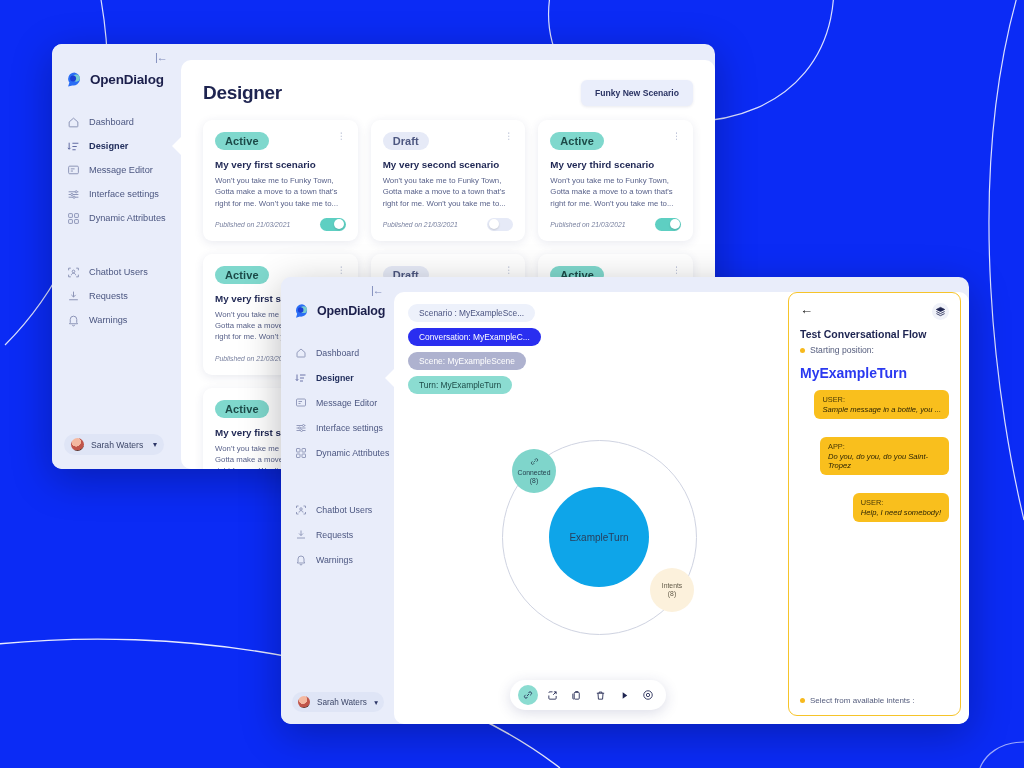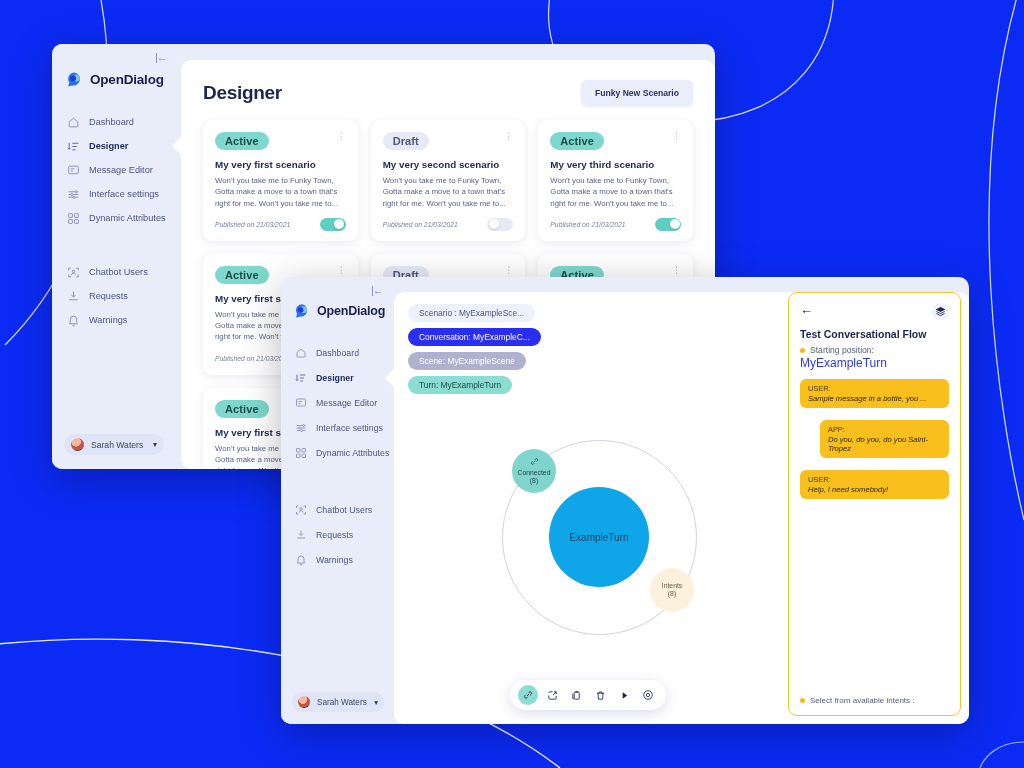--- a/index.html
+++ b/index.html
@@ -174,22 +174,22 @@
   }
   .rp-top { display: flex; align-items: flex-start; justify-content: space-between; }
   .back-arrow { font-size: 13px; color: #111; cursor: pointer; line-height: 1; }
   .layers-btn {
     width: 17px; height: 17px; border-radius: 50%; background: #f0f2f9;
     display: flex; align-items: center; justify-content: center; cursor: pointer;
   }
   .rp-title { font-size: 10.5px; font-weight: 700; color: #1c2350; margin-top: 8px; }
   .rp-sub { display: flex; align-items: center; gap: 5px; margin-top: 5px; font-size: 8.6px; color: #555d7d; }
   .dot-amber { width: 5px; height: 5px; border-radius: 50%; background: #f7b91d; flex: 0 0 auto; }
-  .rp-link { font-size: 12px; color: #2a39f0; font-weight: 400; margin-top: 1px; }
-  .msgs { margin-top: 9px; display: flex; flex-direction: column; gap: 12px; }
+  .rp-link { font-size: 14px; color: #2a39f0; font-weight: 700; margin-top: 10px; }
+  .msgs { margin-top: 9px; display: flex; flex-direction: column; gap: 18px; align-items: flex-end; }
   .bubble { background: #f9bf1d; border-radius: 6px; padding: 5px 8px; }
   .bubble.app { margin-left: 20px; }
   .bubble-who { font-size: 7.4px; color: #4a3a06; }
   .bubble-txt { font-size: 7.6px; font-style: italic; color: #2c2405; margin-top: 1px; }
   .rp-bottom { margin-top: auto; }
   .rp-label { display: flex; align-items: center; gap: 5px; font-size: 8px; color: #555d7d; }
   .select-box {
     margin-top: 5px; height: 23px; border: 1px solid #f6c42a; border-radius: 5px;
     display: flex; align-items: center; justify-content: space-between;
     padding: 0 8px; font-size: 8.6px; color: #1e2450; cursor: pointer; background: #fff;

